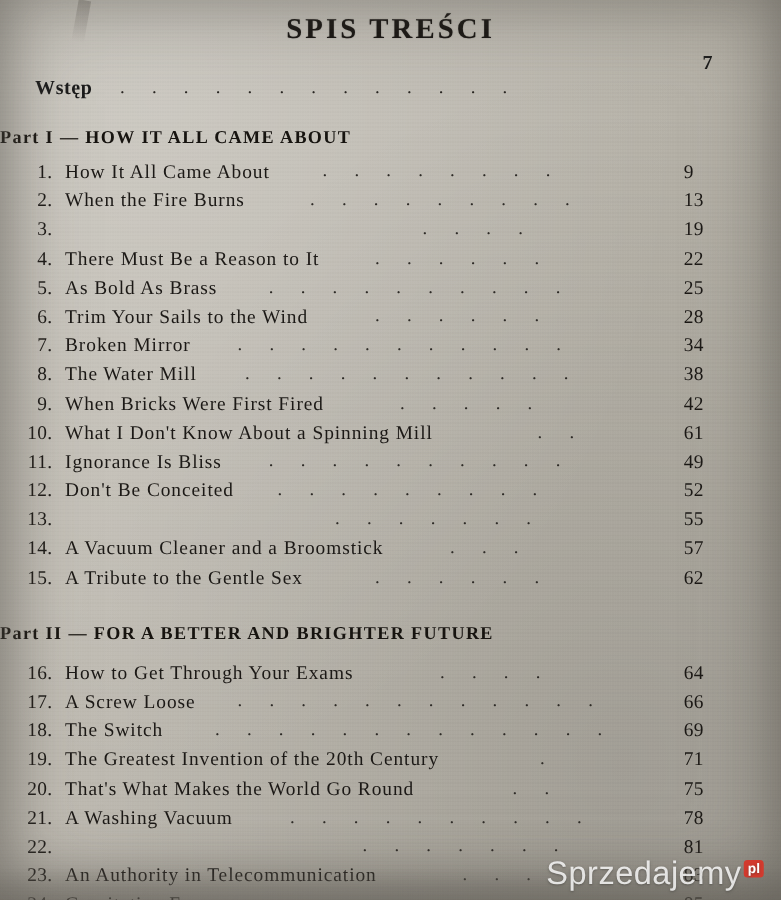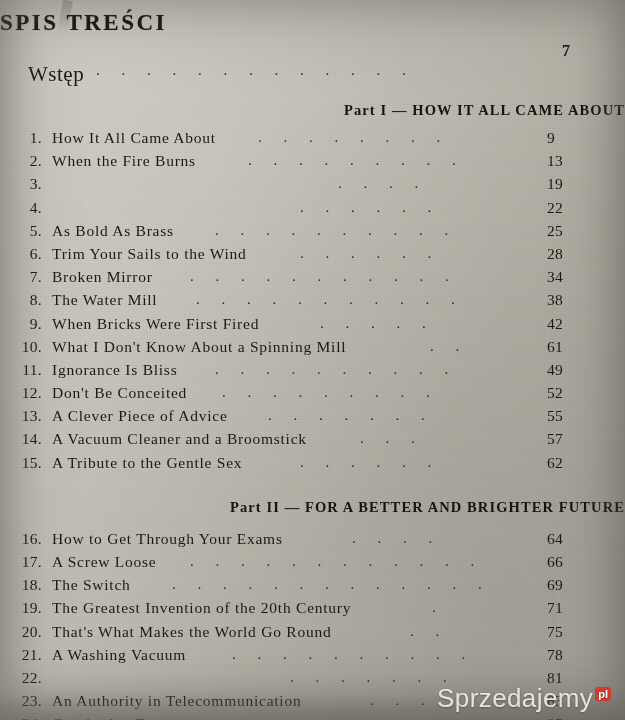--- a/index.html
+++ b/index.html
@@ -38,21 +38,21 @@
     position: absolute;
     inset: 0;
     pointer-events: none;
     box-shadow: inset 0 0 70px rgba(90,85,78,0.55), inset 0 -18px 40px rgba(70,66,60,0.35);
   }
   .title {
     position: absolute;
     top: 10px;
     left: 0;
     width: 625px;
-    text-align: left;
+    text-align: center;
     font-size: 23px;
     letter-spacing: 2.5px;
     font-weight: bold;
     color: #15120f;
     text-shadow: 0 0 1px rgba(0,0,0,0.35);
   }
   .content {
     position: absolute;
     top: 44px;
     left: 0;
@@ -61,22 +61,22 @@
   
   .intro-row {
     position: relative;
     height: 30px;
     margin-top: 14px;
   }
   .intro-label {
     position: absolute;
     left: 28px;
     top: 4px;
-    font-size: 21px;
-    font-weight: normal;
+    font-size: 16px;
+    font-weight: bold;
     letter-spacing: 0.5px;
   }
   .intro-dots {
     position: absolute;
     left: 96px;
     top: 4px;
     width: 320px;
     font-size: 15px;
     letter-spacing: 9px;
     color: #2a2723;
@@ -84,27 +84,26 @@
     white-space: nowrap;
   }
   .intro-page {
     position: absolute;
     right: 55px;
     top: -16px;
     font-size: 16px;
     font-weight: bold;
   }
   .part-head {
-    text-align: right;
+    text-align: left;
     font-size: 14.5px;
     font-weight: bold;
     letter-spacing: 1.1px;
     margin: 14px 0 10px 0;
     color: #16130f;
-    padding-left: 28px;
   }
   .toc-list {
     margin: 0;
     padding: 0;
     list-style: none;
   }
   .toc-row {
     position: relative;
     height: 23.2px;
     font-size: 15.5px;
@@ -217,20 +216,21 @@
         <span class="dots" style="left:248px;">. . . . . . . . .</span>
         <span class="page-no">13</span>
       </li>
       <li class="toc-row">
         <span class="num">3.</span>
         <span class="dots" style="left:338px;">. . . .</span>
         <span class="page-no">19</span>
       </li>
       <li class="toc-row">
         <span class="num">4.</span>
+        <span class="chap-title">There Must Be a Reason to It</span>
         <span class="dots" style="left:300px;">. . . . . .</span>
         <span class="page-no">22</span>
       </li>
       <li class="toc-row">
         <span class="num">5.</span>
         <span class="chap-title">As Bold As Brass</span>
         <span class="dots" style="left:215px;">. . . . . . . . . .</span>
         <span class="page-no">25</span>
       </li>
       <li class="toc-row">
@@ -270,21 +270,20 @@
         <span class="page-no">49</span>
       </li>
       <li class="toc-row">
         <span class="num">12.</span>
         <span class="chap-title">Don't Be Conceited</span>
         <span class="dots" style="left:222px;">. . . . . . . . .</span>
         <span class="page-no">52</span>
       </li>
       <li class="toc-row">
         <span class="num">13.</span>
-        <span class="chap-title">A Clever Piece of Advice</span>
         <span class="dots" style="left:268px;">. . . . . . .</span>
         <span class="page-no">55</span>
       </li>
       <li class="toc-row">
         <span class="num">14.</span>
         <span class="chap-title">A Vacuum Cleaner and a Broomstick</span>
         <span class="dots" style="left:360px;">. . .</span>
         <span class="page-no">57</span>
       </li>
       <li class="toc-row">

